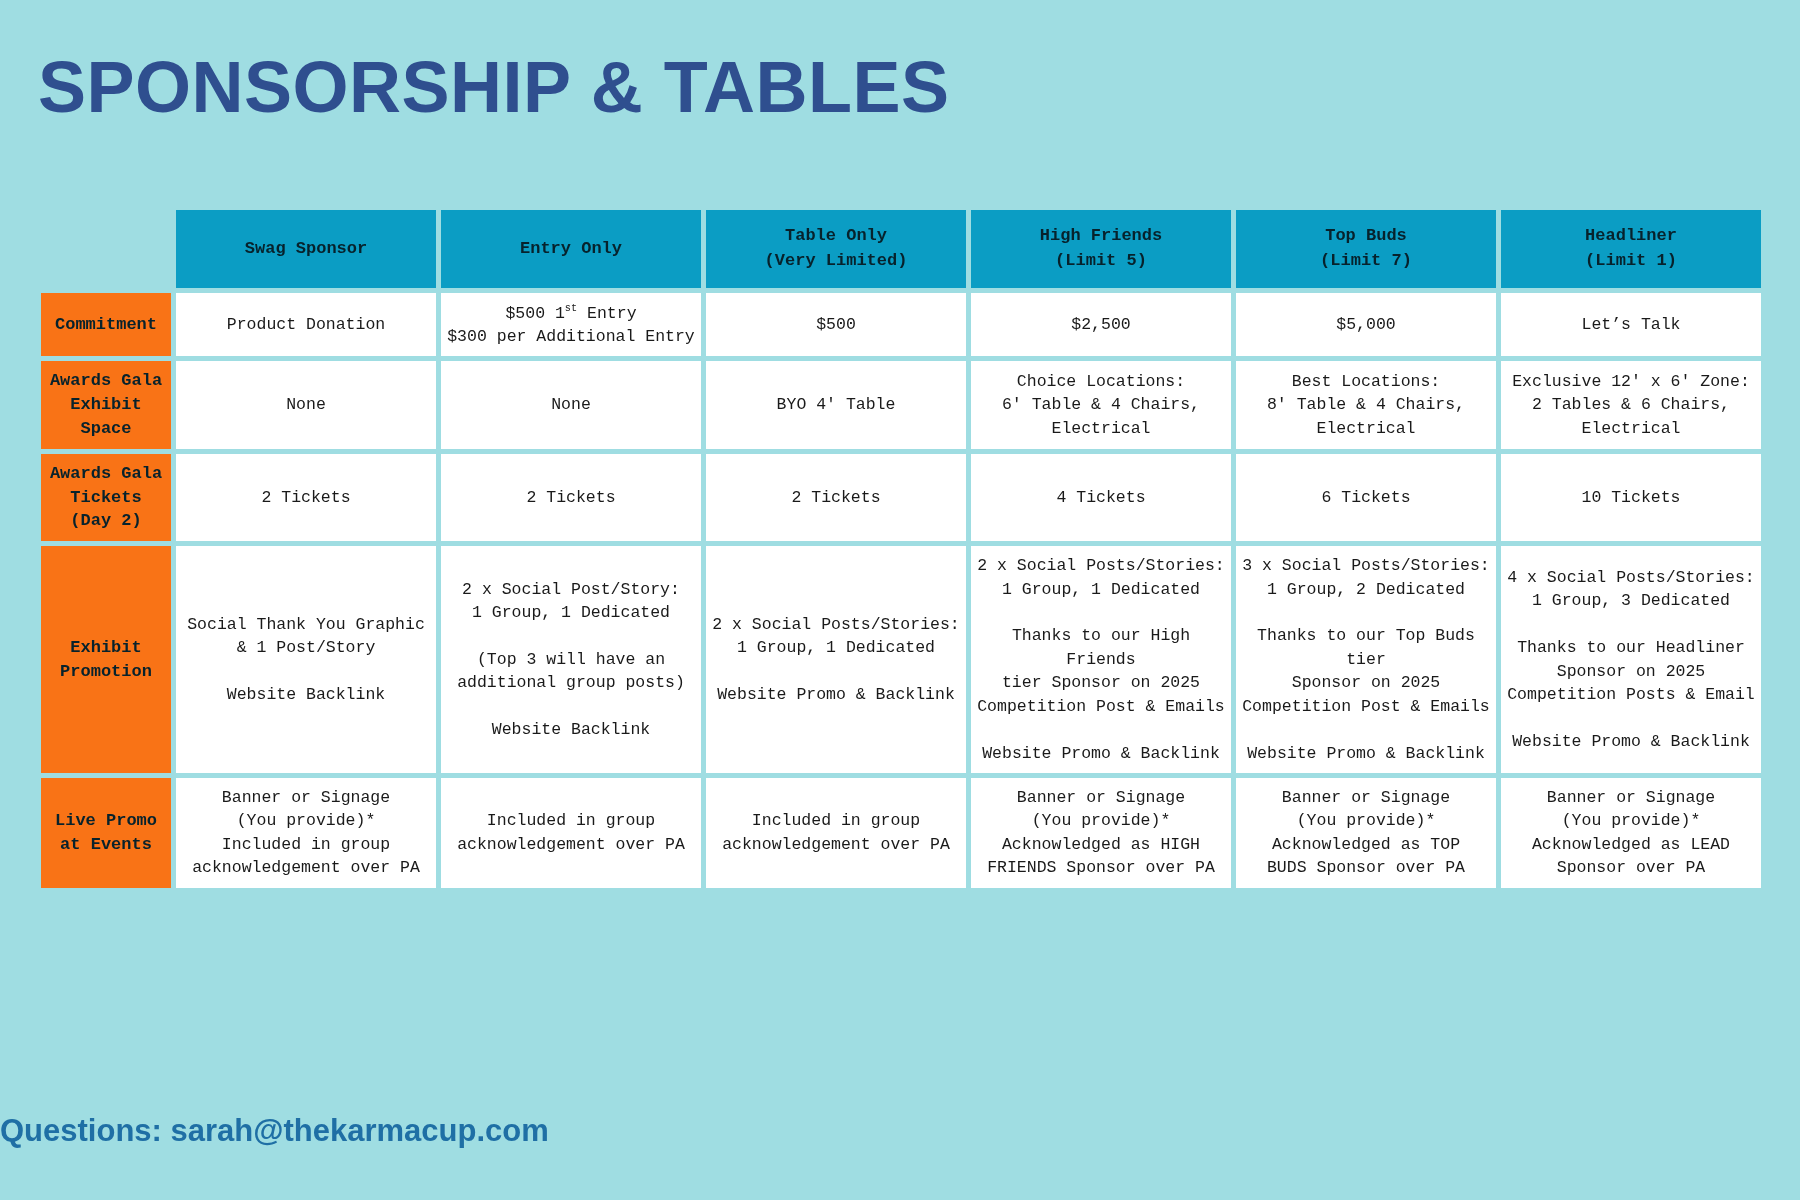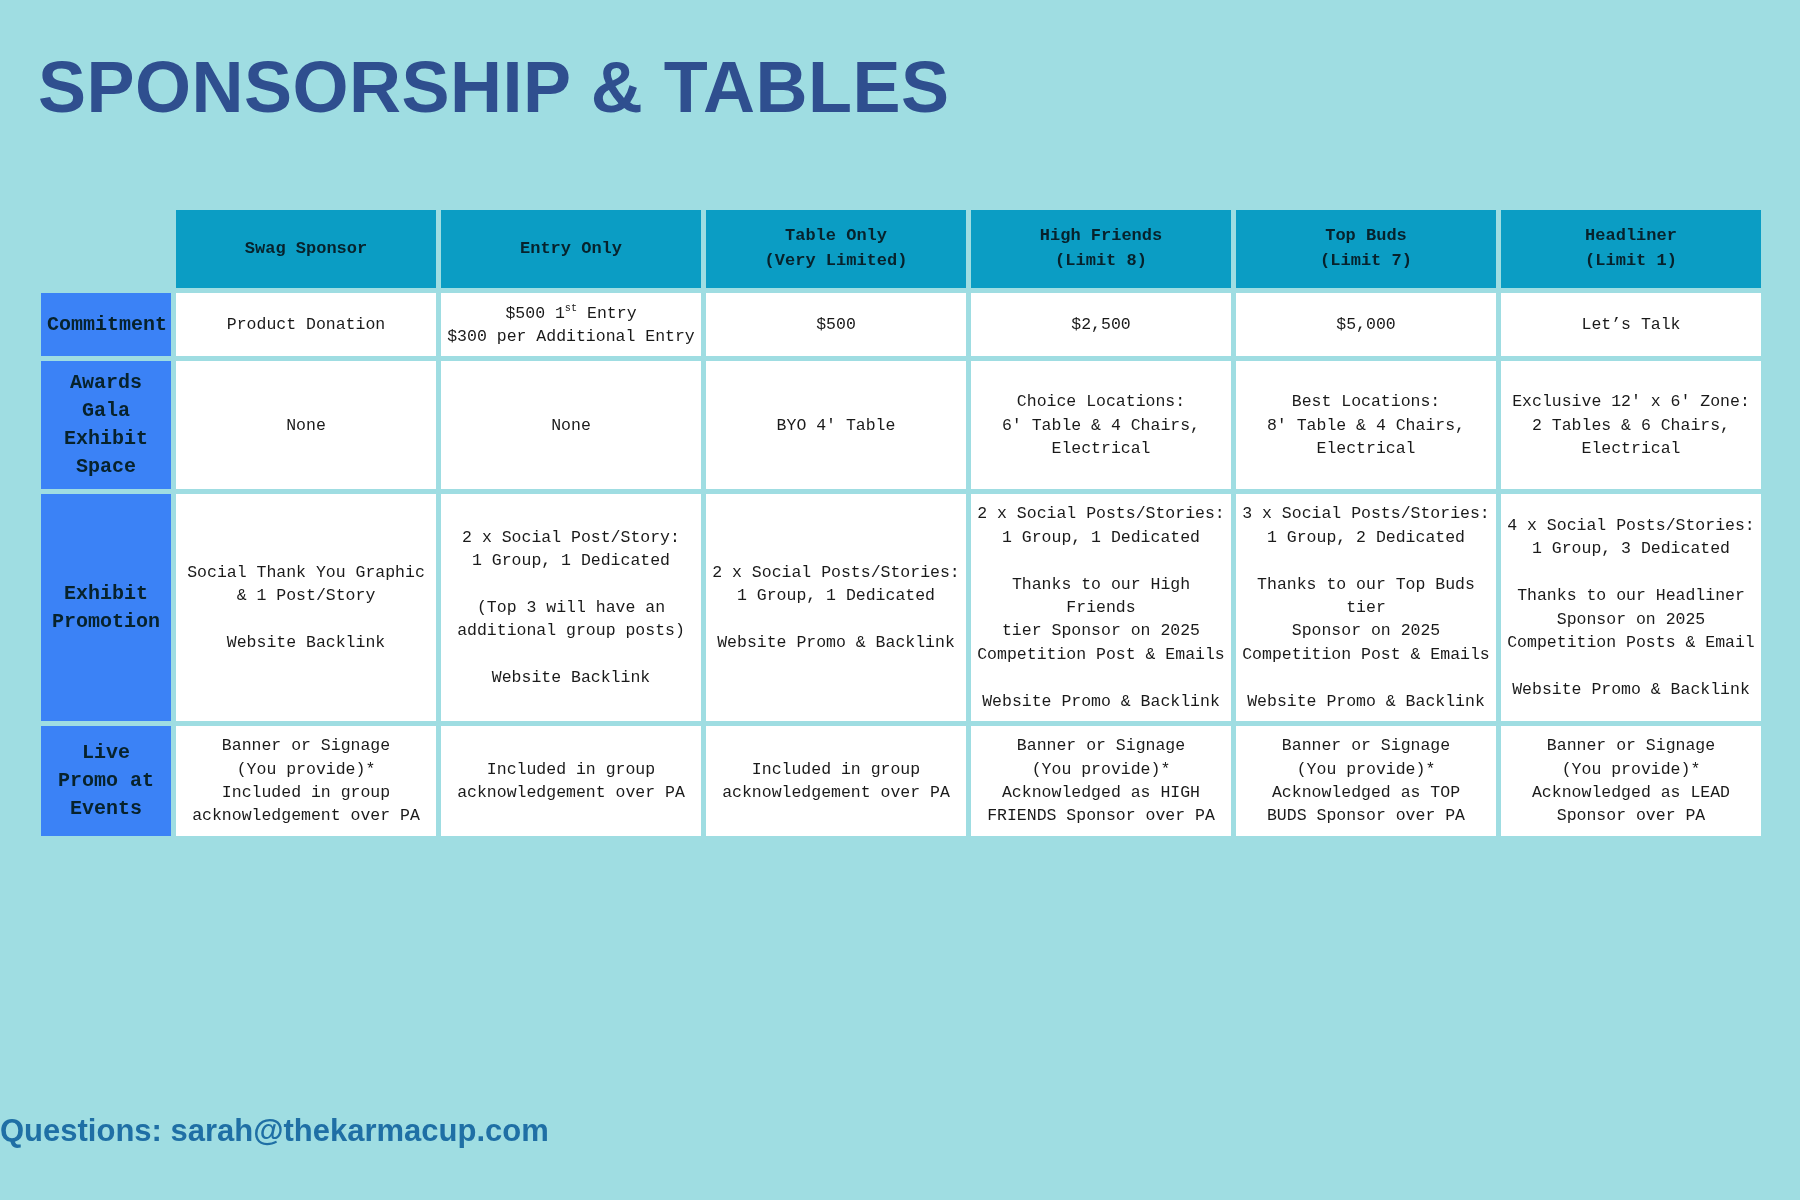--- a/index.html
+++ b/index.html
@@ -54,24 +54,24 @@
   }
   table.matrix th.colhead {
     background: #0b9dc4;
     color: #07222c;
     font-weight: bold;
     font-size: 17px;
     height: 62px;
     line-height: 1.45;
   }
   table.matrix th.rowhead {
-    background: #3b82f6;
+    background: #f97316;
     color: #07222c;
     font-weight: bold;
-    font-size: 20px;
+    font-size: 17px;
     width: 245px;
     line-height: 1.4;
   }
   table.matrix th.corner {
     background: transparent;
   }
   .col-w { width: 248px; }
   .cell-multiline { white-space: pre-line; }
   .footer {
     position: absolute;
@@ -95,21 +95,21 @@
   <div class="table-wrap">
     <table class="matrix">
       <thead>
         <tr>
           <th class="corner"></th>
           <th class="colhead col-w cell-multiline">Swag Sponsor</th>
           <th class="colhead col-w cell-multiline">Entry Only</th>
           <th class="colhead col-w cell-multiline">Table Only
 (Very Limited)</th>
           <th class="colhead col-w cell-multiline">High Friends
-(Limit 8)</th>
+(Limit 5)</th>
           <th class="colhead col-w cell-multiline">Top Buds
 (Limit 7)</th>
           <th class="colhead col-w cell-multiline">Headliner
 (Limit 1)</th>
         </tr>
       </thead>
       <tbody>
           <tr>
             <th class="rowhead cell-multiline">Commitment</th>
             <td class="col-w cell-multiline">Product Donation</td>
@@ -129,20 +129,30 @@
 6' Table &amp; 4 Chairs,
 Electrical</td>
             <td class="col-w cell-multiline">Best Locations:
 8' Table &amp; 4 Chairs,
 Electrical</td>
             <td class="col-w cell-multiline">Exclusive 12' x 6' Zone:
 2 Tables &amp; 6 Chairs,
 Electrical</td>
           </tr>
           <tr>
+            <th class="rowhead cell-multiline">Awards Gala Tickets
+(Day 2)</th>
+            <td class="col-w cell-multiline">2 Tickets</td>
+            <td class="col-w cell-multiline">2 Tickets</td>
+            <td class="col-w cell-multiline">2 Tickets</td>
+            <td class="col-w cell-multiline">4 Tickets</td>
+            <td class="col-w cell-multiline">6  Tickets</td>
+            <td class="col-w cell-multiline">10  Tickets</td>
+          </tr>
+          <tr>
             <th class="rowhead cell-multiline">Exhibit Promotion</th>
             <td class="col-w cell-multiline">Social Thank You Graphic
 &amp; 1 Post/Story
 
 Website Backlink</td>
             <td class="col-w cell-multiline">2 x Social Post/Story:
 1 Group, 1 Dedicated
 
 (Top 3 will have an
 additional group posts)

